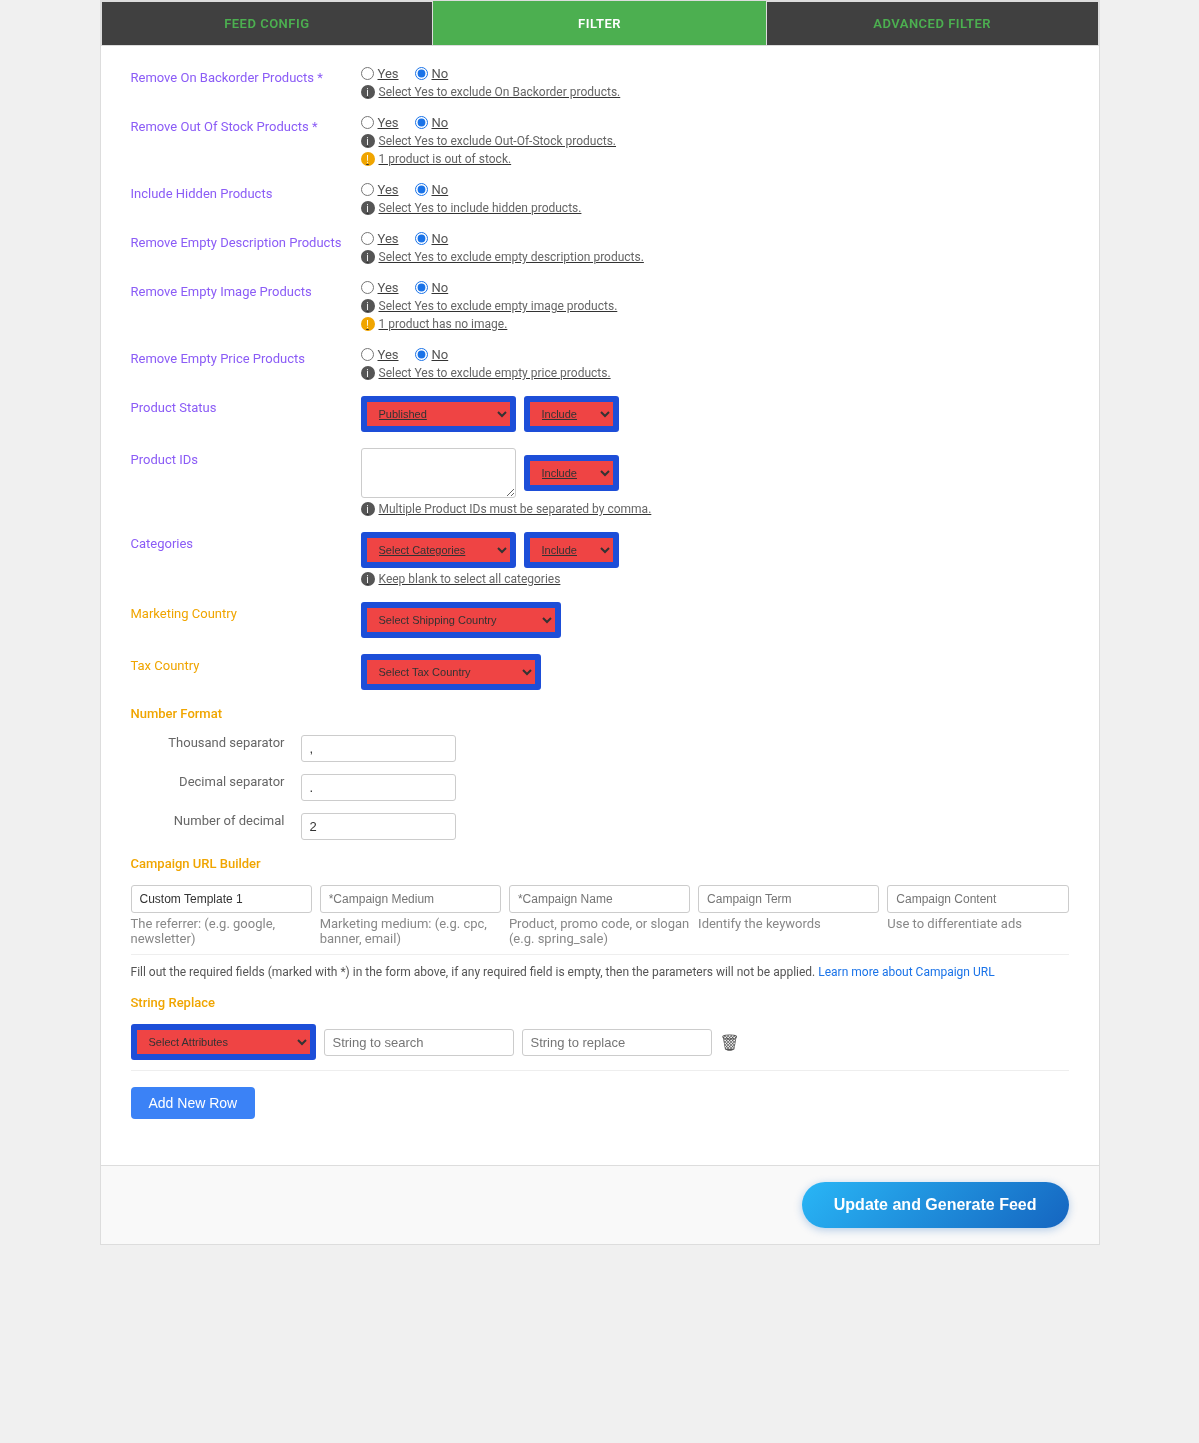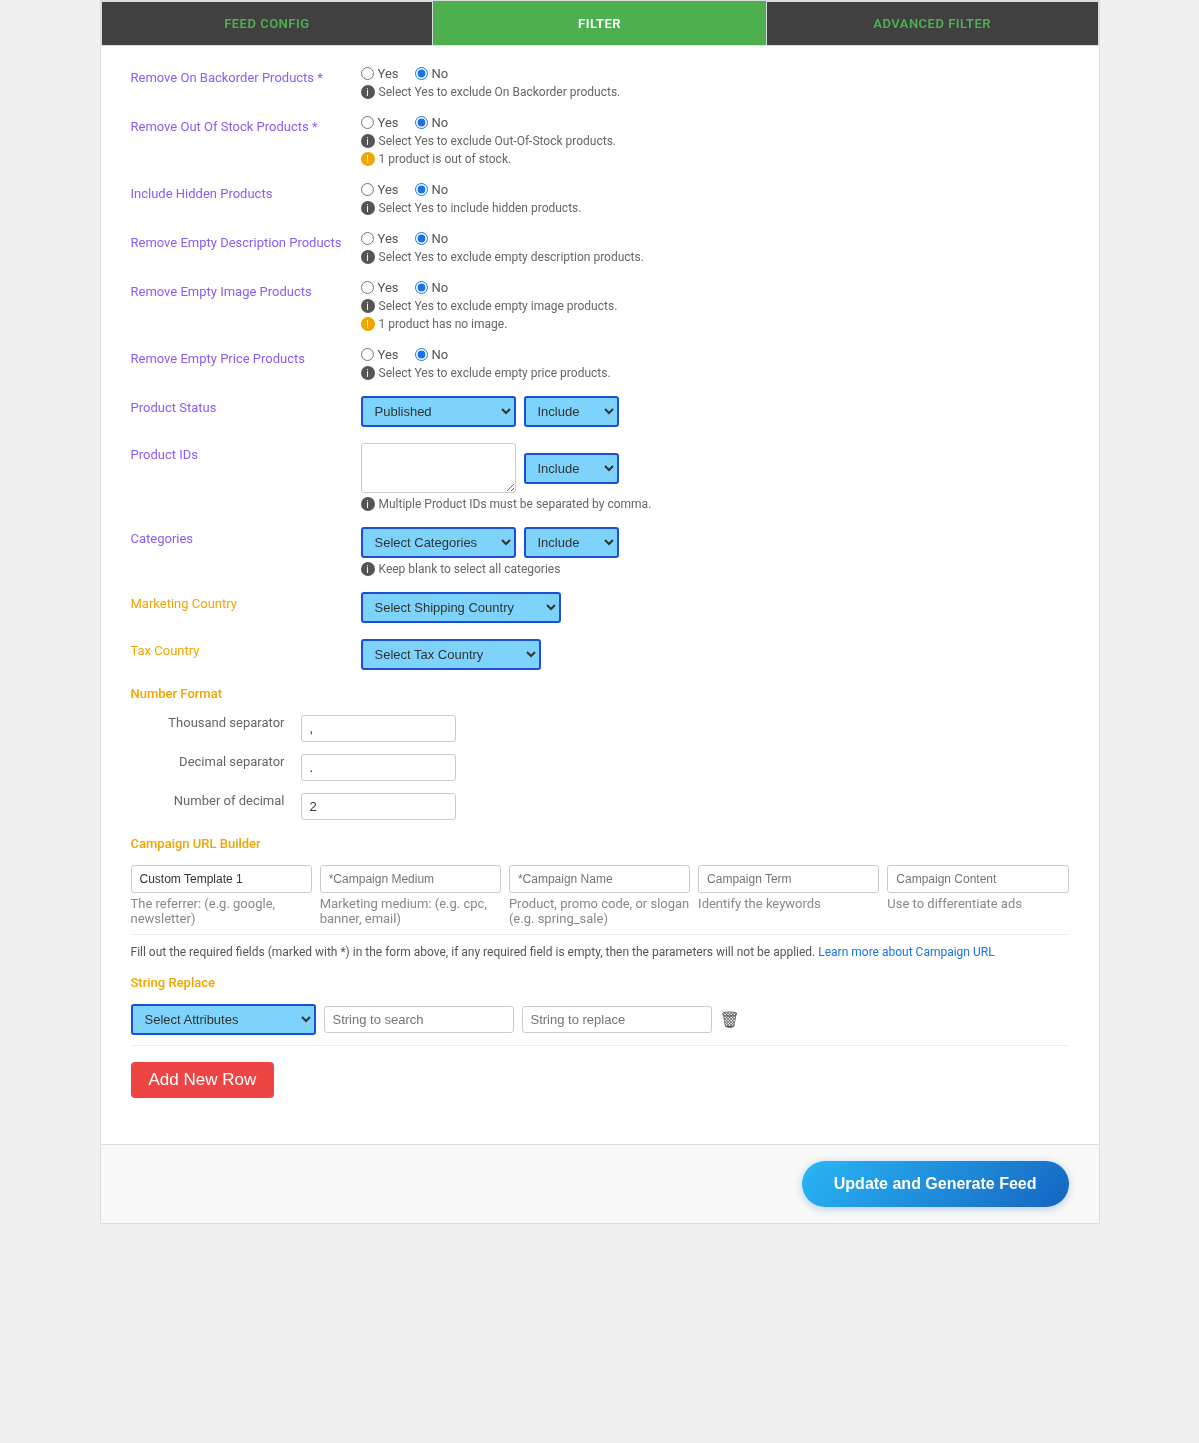--- a/index.html
+++ b/index.html
@@ -57,20 +57,21 @@
       min-width: 220px;
       font-size: 13px;
       color: #8b5cf6;
       padding-top: 4px;
     }
     .form-label.highlight {
       color: #f0a500;
     }
     .form-control-group {
       flex: 1;
+      text-decoration: underline;
     }
     .radio-group {
       display: flex;
       align-items: center;
       gap: 16px;
       margin-bottom: 4px;
     }
     .radio-option {
       display: flex;
       align-items: center;
@@ -104,25 +105,25 @@
     .warn-icon {
       background: #f0a500;
       color: #fff;
     }
     .inline-controls {
       display: flex;
       gap: 8px;
       align-items: center;
     }
     select {
-      border: 2px solid #1d4ed8;
+      border: 6px solid #1d4ed8;
       border-radius: 3px;
       padding: 5px 8px;
-      font-size: 13px;
-      background: #7dd3fc;
+      font-size: 11px;
+      background: #ef4444;
       color: #333;
       cursor: pointer;
     }
     select.status-select {
       width: 155px;
     }
     select.include-select {
       width: 95px;
     }
     select.categories-select {
@@ -223,26 +224,26 @@
     }
     .string-replace-row input {
       width: 190px;
     }
     .delete-icon {
       color: #555;
       font-size: 16px;
       cursor: pointer;
     }
     .add-row-btn {
-      background: #ef4444;
+      background: #3b82f6;
       color: #fff;
       border: none;
       border-radius: 4px;
       padding: 8px 18px;
-      font-size: 17px;
+      font-size: 14px;
       cursor: pointer;
       font-weight: 500;
     }
     
     .footer {
       background: #f9f9f9;
       border-top: 1px solid #ddd;
       padding: 16px 30px;
       display: flex;
       justify-content: flex-end;

